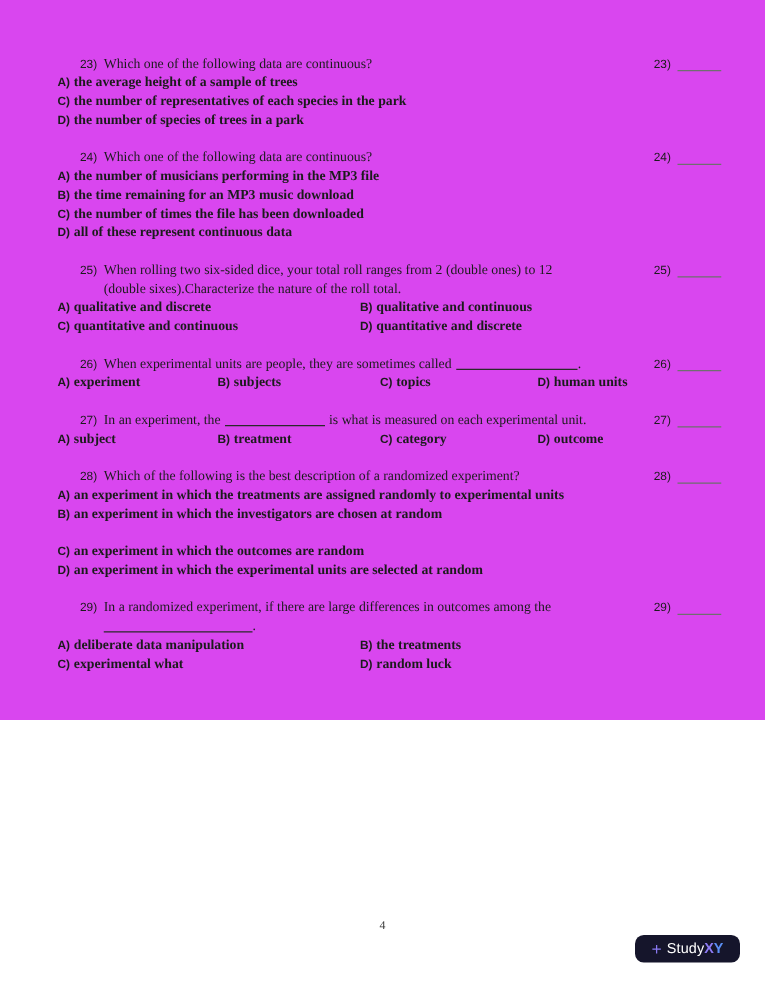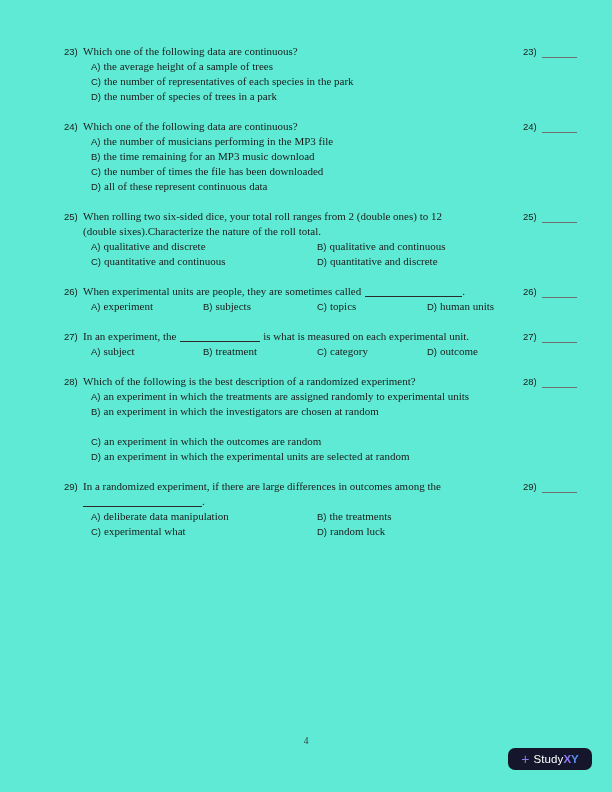--- a/index.html
+++ b/index.html
@@ -6,22 +6,22 @@
     margin: 0;
     padding: 0;
     background: #ffffff;
     width: 612px;
     height: 792px;
     overflow: hidden;
   }
   .page {
     position: relative;
     width: 612px;
-    height: 792px;
-    background: #5eead4;
+    height: 576px;
+    background: #d946ef;
     font-family: "Liberation Serif", serif;
     font-size: 11px;
     line-height: 15px;
     color: #1b1b1b;
   }
   .content {
     position: absolute;
     top: 44px;
     left: 0;
     right: 0;
@@ -38,29 +38,30 @@
   .qnum {
     position: absolute;
     left: 64px;
     top: 0;
     font-family: "Liberation Sans", sans-serif;
     font-size: 9.5px;
     line-height: 15px;
     color: #1b1b1b;
   }
   .opts {
-    margin-left: 91px;
+    margin-left: 46px;
+    font-weight: bold;
   }
   .opt-line { white-space: nowrap; }
   .opt-label {
     font-family: "Liberation Sans", sans-serif;
     font-size: 9.5px;
     margin-right: 3px;
   }
-  .opt-row { display: flex; }
+  .opt-row { display: flex; gap: 16px; }
   .opt-row .cell { white-space: nowrap; }
   
   .cols2 .c1 { width: 226px; }
   .cols2 .c2 { flex: 1; }
   
   .cols4 .c1 { width: 112px; }
   .cols4 .c2 { width: 114px; }
   .cols4 .c3 { width: 110px; }
   .cols4 .c4 { flex: 1; }
   .gap-line { height: 15px; }

